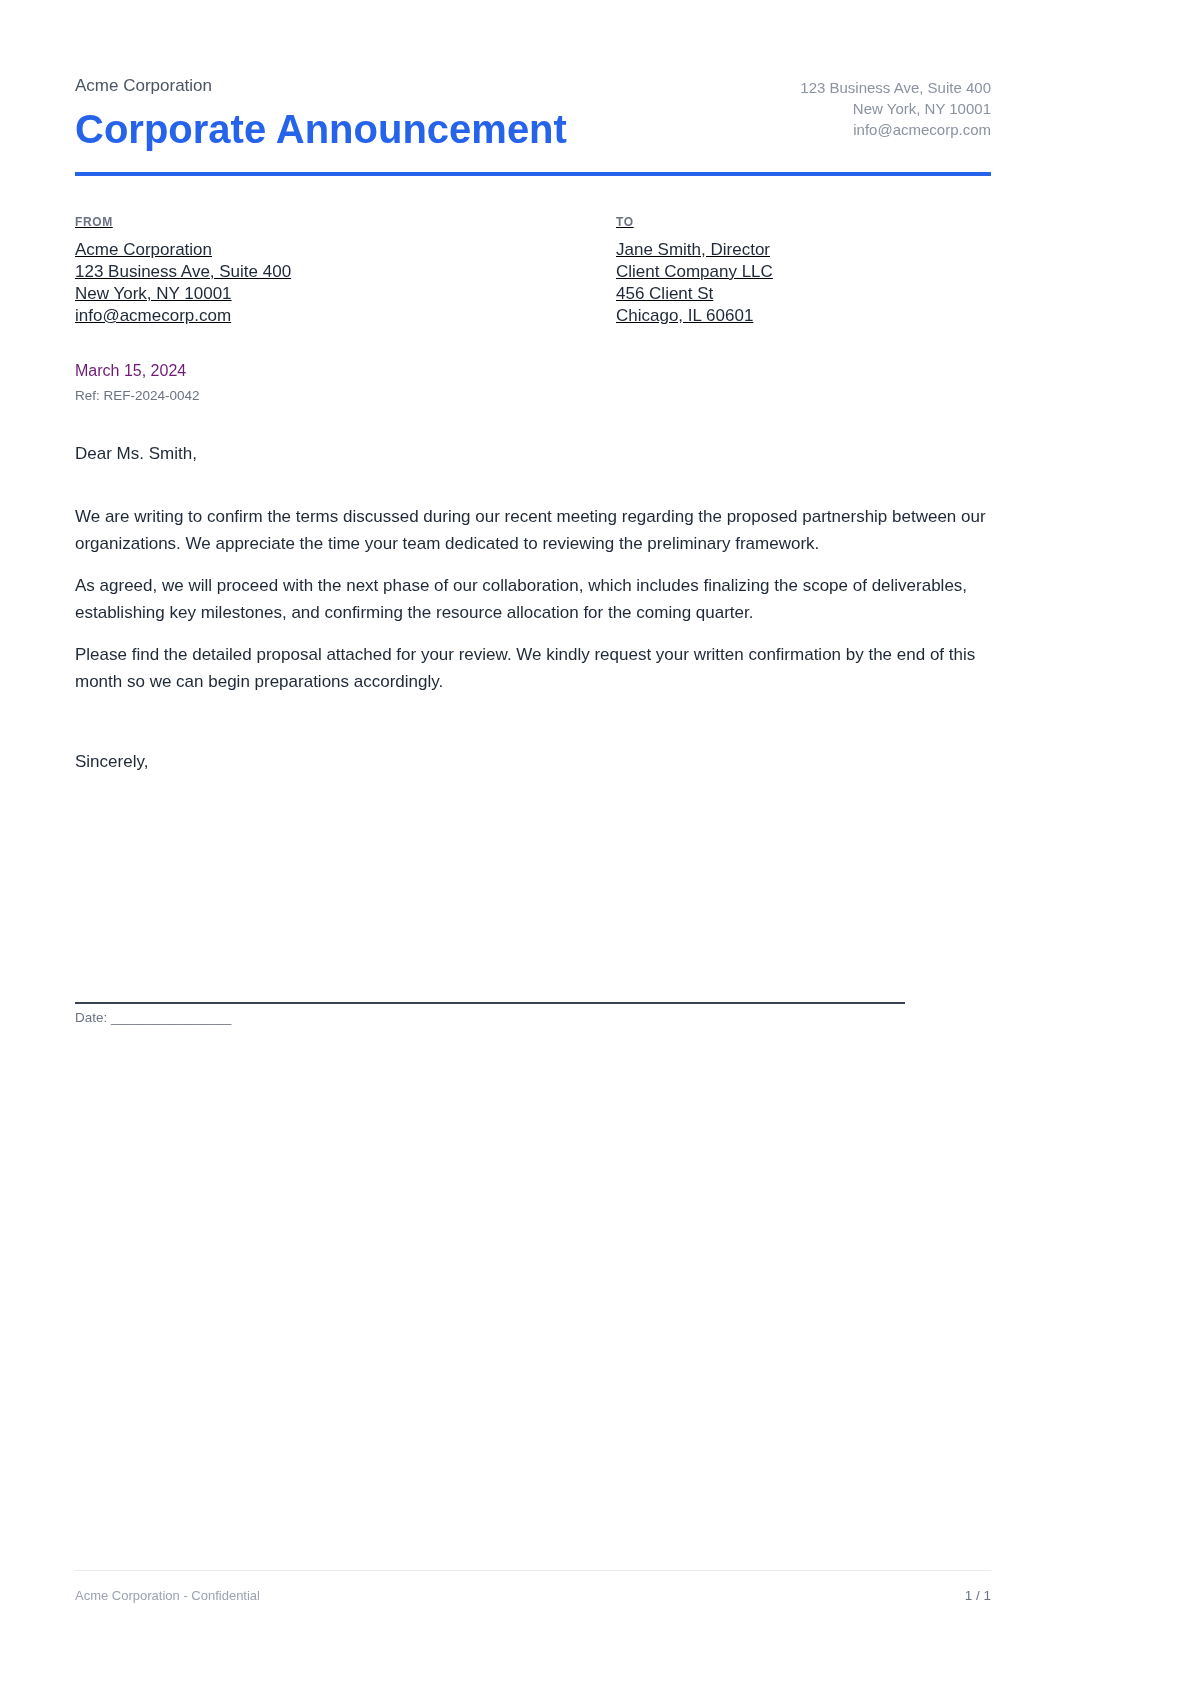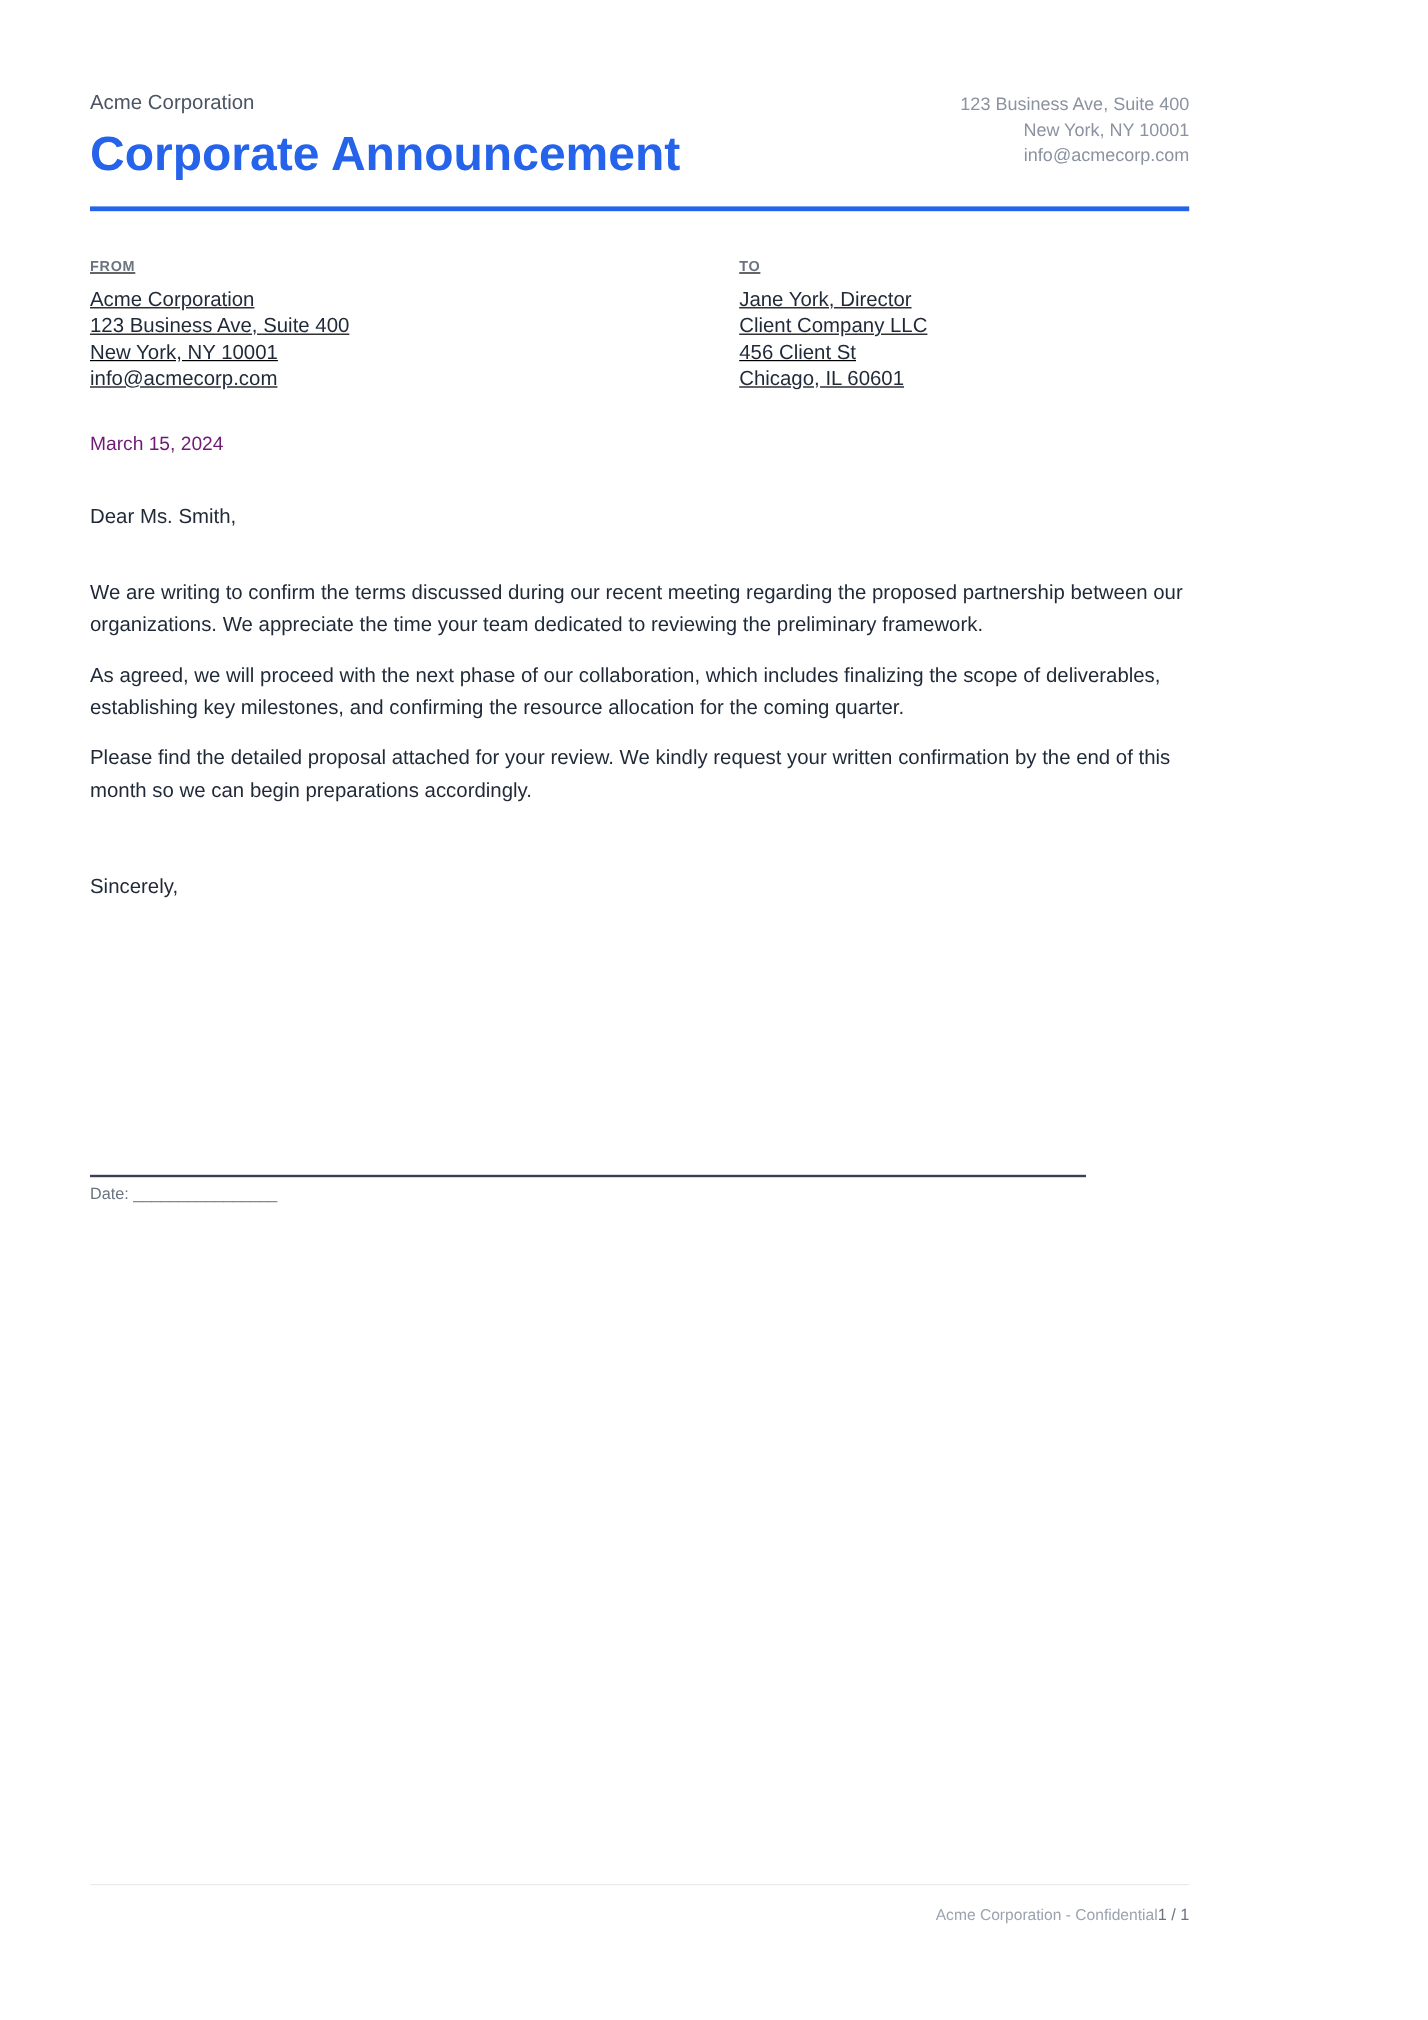--- a/index.html
+++ b/index.html
@@ -100,21 +100,21 @@
 
   
   .footer {
     position: absolute;
     left: 75px;
     right: 75px;
     top: 1570px;
     border-top: 1px solid #e8eaed;
     padding-top: 17px;
     display: flex;
-    justify-content: flex-end;
+    justify-content: space-between;
     align-items: baseline;
   }
   .footer-left { font-size: 13px; line-height: 16px; color: #9ca3af; }
   .footer-right { font-size: 13.5px; line-height: 16px; color: #6b7280; }
 </style>
 </head>
 <body>
 
 <div class="page">
   <div class="content">
@@ -139,30 +139,31 @@
         <div class="party-lines">
           <div>Acme Corporation</div>
           <div>123 Business Ave, Suite 400</div>
           <div>New York, NY 10001</div>
           <div>info@acmecorp.com</div>
         </div>
       </div>
       <div class="party">
         <div class="party-label">TO</div>
         <div class="party-lines">
-          <div>Jane York, Director</div>
+          <div>Jane Smith, Director</div>
           <div>Client Company LLC</div>
           <div>456 Client St</div>
           <div>Chicago, IL 60601</div>
         </div>
       </div>
     </section>
 
     <section class="date-block">
       <div class="date-text">March 15, 2024</div>
+      <div class="ref-text">Ref: REF-2024-0042</div>
     </section>
 
     <p class="salutation">Dear Ms. Smith,</p>
 
     <p class="body-para">We are writing to confirm the terms discussed during our recent meeting regarding the proposed partnership between our organizations. We appreciate the time your team dedicated to reviewing the preliminary framework.</p>
     <p class="body-para">As agreed, we will proceed with the next phase of our collaboration, which includes finalizing the scope of deliverables, establishing key milestones, and confirming the resource allocation for the coming quarter.</p>
     <p class="body-para">Please find the detailed proposal attached for your review. We kindly request your written confirmation by the end of this month so we can begin preparations accordingly.</p>
 
     <p class="closing">Sincerely,</p>
 

